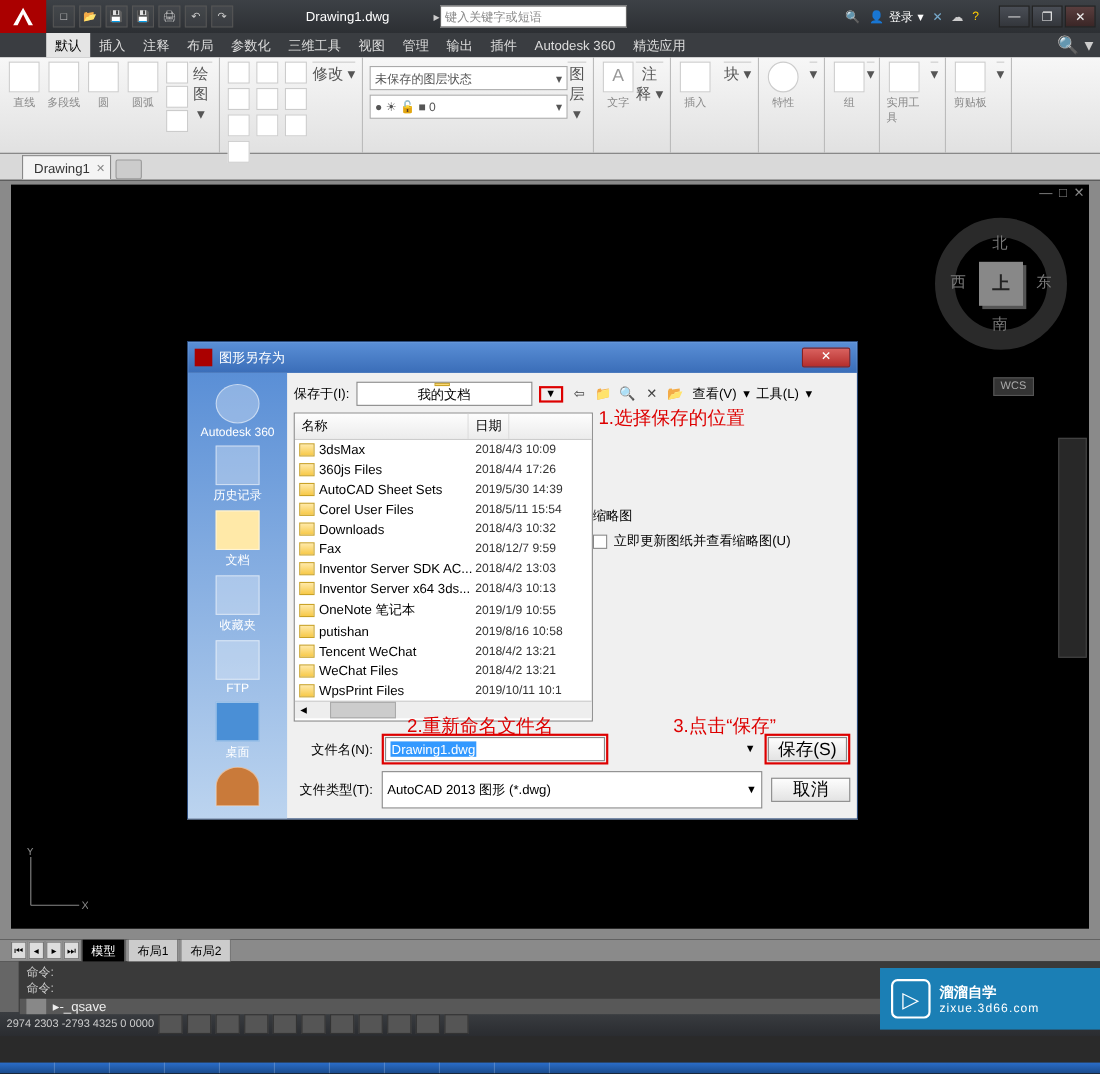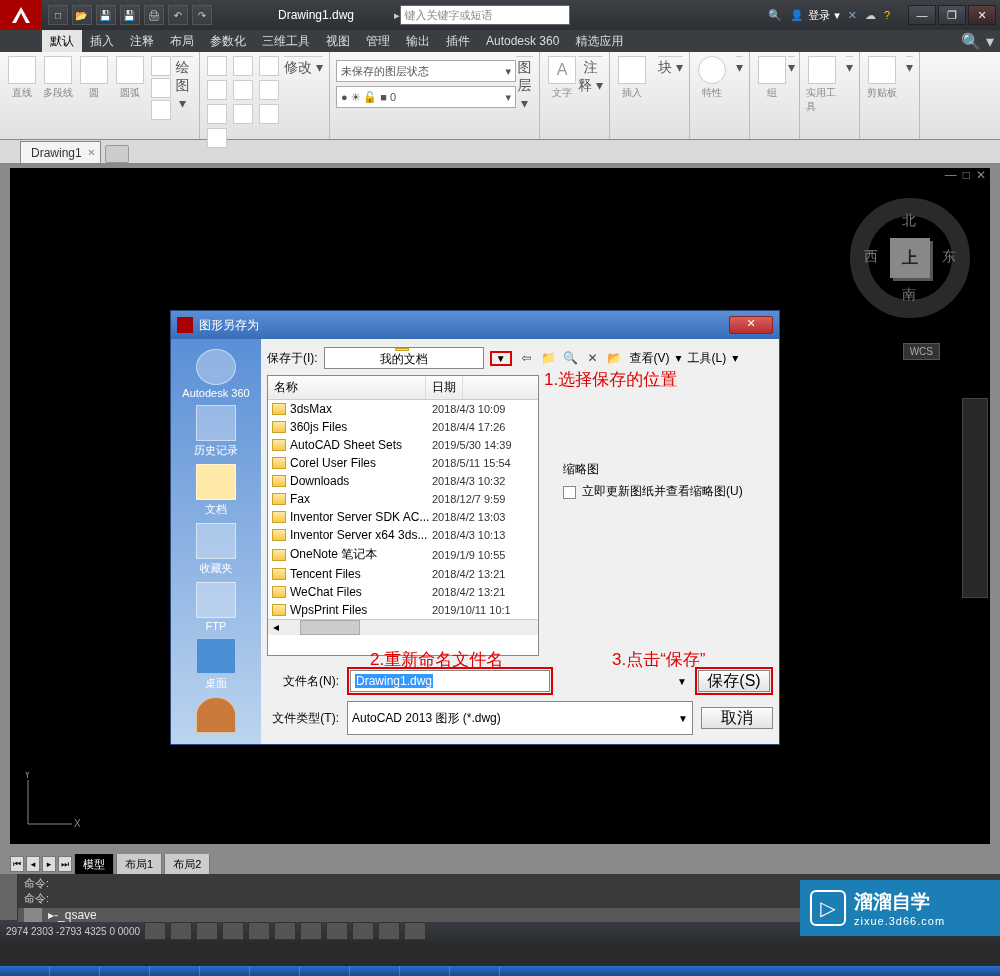--- a/index.html
+++ b/index.html
@@ -61,21 +61,21 @@
 .dlg-body { display: flex; height: calc(100% - 28px); }
 .dlg-sidebar { width: 90px; background: linear-gradient(#5a8fd6,#bcd4ef); display: flex; flex-direction: column; align-items: center; padding-top: 10px; gap: 6px; }
 .sb-item { width: 70px; display: flex; flex-direction: column; align-items: center; color: #fff; font-size: 11px; gap: 2px; }
 .sb-icon { width: 40px; height: 36px; background: rgba(255,255,255,0.3); border: 1px solid rgba(255,255,255,0.5); }
 .dlg-main { flex: 1; display: flex; flex-direction: column; padding: 6px; }
 .path-row { display: flex; align-items: center; gap: 6px; font-size: 12px; padding: 2px 0 6px; }
 .path-combo { width: 160px; height: 22px; border: 1px solid #888; background: #fff; font-size: 12px; padding: 0 4px; display: flex; align-items: center; flex-direction: column; }
 .path-dropdown { border: 2px solid #d00; padding: 0px 4px; font-size: 10px; }
 .nav-icons { display: flex; gap: 4px; font-size: 12px; color: #444; }
 .nav-ico { width: 18px; height: 18px; display: flex; align-items: center; justify-content: center; }
-.file-area { display: flex; gap: 24px; flex: 1; min-height: 0; }
+.file-area { display: flex; gap: 0; flex: 1; min-height: 0; }
 .file-list { width: 272px; border: 1px solid #888; background: #fff; font-size: 12px; overflow: hidden; display: flex; flex-direction: column; }
 .fl-header { display: flex; background: linear-gradient(#fdfdfd,#ececec); border-bottom: 1px solid #ccc; font-size: 12px; }
 .fl-header div { padding: 3px 6px; border-right: 1px solid #ddd; }
 .fl-rows { overflow-y: hidden; }
 .fl-row { display: flex; align-items: center; padding: 2px 4px; }
 .fl-name { width: 160px; display: flex; align-items: center; gap: 4px; }
 .fl-date { font-size: 11px; color: #333; }
 .folder-ico { width: 14px; height: 12px; background: linear-gradient(#ffe9a8,#f7c948); border: 1px solid #c9a227; }
 .fl-scroll { height: 16px; background: #eee; border-top: 1px solid #ccc; display: flex; }
 .fl-scroll-thumb { width: 60px; background: #ccc; border: 1px solid #aaa; margin-left: 16px; }
@@ -108,21 +108,21 @@
 .cmd-prompt { width: 18px; height: 14px; background: #888; margin-right: 6px; }
 
 
 .statusbar { height: 22px; background: linear-gradient(#3a3d41,#2a2c30); color: #ccc; font-size: 10px; display: flex; align-items: center; padding: 0 6px; gap: 4px; }
 .sb-btn { width: 22px; height: 18px; background: #555; border: 1px solid #333; }
 
 
 .watermark { position: absolute; bottom: 40px; right: 0; height: 56px; width: 200px; background: #1b7fb5; color: #fff; display: flex; align-items: center; gap: 8px; padding: 0 10px; }
 .wm-logo { width: 36px; height: 36px; border: 2px solid #fff; border-radius: 6px; display: flex; align-items: center; justify-content: center; font-size: 20px; }
 .wm-text { display: flex; flex-direction: column; }
-.wm-t1 { font-size: 19px; font-weight: bold; }
+.wm-t1 { font-size: 13px; font-weight: bold; }
 .wm-t2 { font-size: 11px; letter-spacing: 1px; }
 
 
 .taskbar { position: absolute; bottom: 0; left: 0; right: 0; height: 10px; background: linear-gradient(#2a6dc9,#1a4a8a); display: flex; }
 .tb-item { width: 50px; height: 100%; border-right: 1px solid rgba(255,255,255,0.2); }
 
 svg.a-logo path { fill: #fff; }
 </style>
 </head>
 <body>
@@ -475,21 +475,28 @@
               <div class="fl-row">
                 <div class="fl-name">
                   <span class="folder-ico"></span>
                   <span>OneNote 笔记本</span>
                 </div>
                 <div class="fl-date">2019/1/9 10:55</div>
               </div>
               <div class="fl-row">
                 <div class="fl-name">
                   <span class="folder-ico"></span>
-                  <span>Tencent Files</span>
+                  <span>putishan</span>
+                </div>
+                <div class="fl-date">2019/8/16 10:58</div>
+              </div>
+              <div class="fl-row">
+                <div class="fl-name">
+                  <span class="folder-ico"></span>
+                  <span>Tencent WeChat</span>
                 </div>
                 <div class="fl-date">2018/4/2 13:21</div>
               </div>
               <div class="fl-row">
                 <div class="fl-name">
                   <span class="folder-ico"></span>
                   <span>WeChat Files</span>
                 </div>
                 <div class="fl-date">2018/4/2 13:21</div>
               </div>

